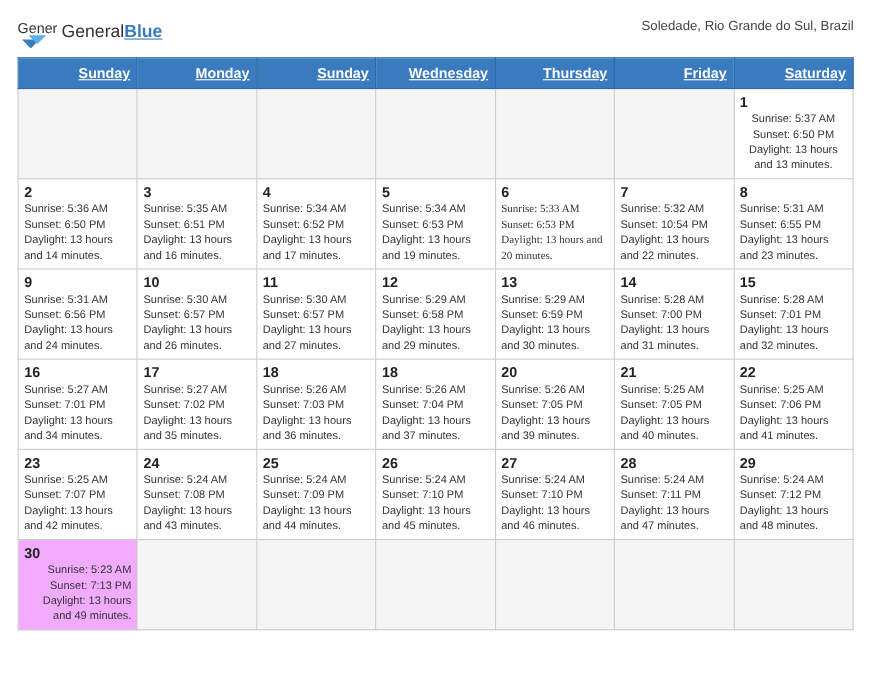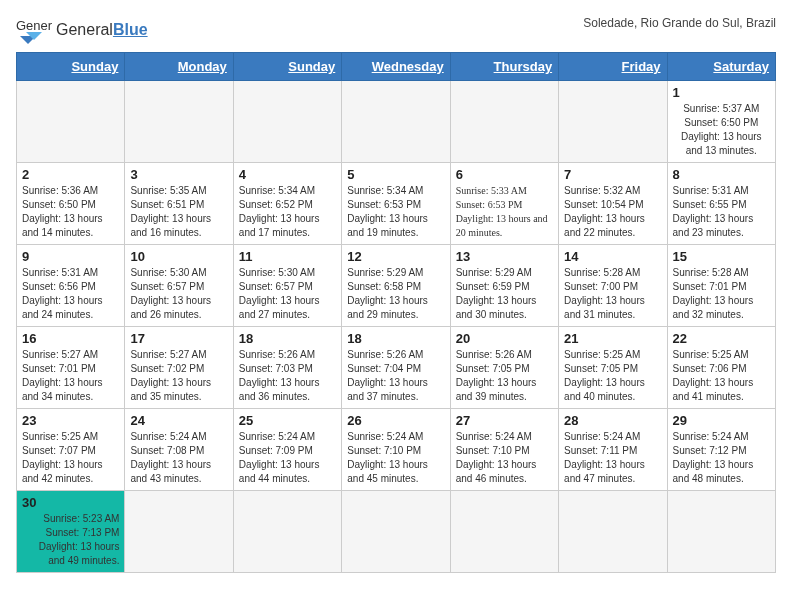--- a/index.html
+++ b/index.html
@@ -74,21 +74,21 @@
     }
     .day-info {
       font-size: 10px;
       color: #333;
       line-height: 1.4;
     }
     .last-row td {
       background: #f5f5f5;
     }
     .last-row td.has-data {
-      background: #14b8a6;
+      background: #f0abfc;
     }
   </style>
 </head>
 <body>
 
 <div class="header-area">
   <div class="logo">
     <svg class="logo-icon" viewBox="0 0 36 28">
       <text x="0" y="14" font-size="13" font-family="Arial" fill="#333" font-weight="normal">General</text>
       <polygon points="4,20 20,20 12,28" fill="#3a7abf"></polygon>

